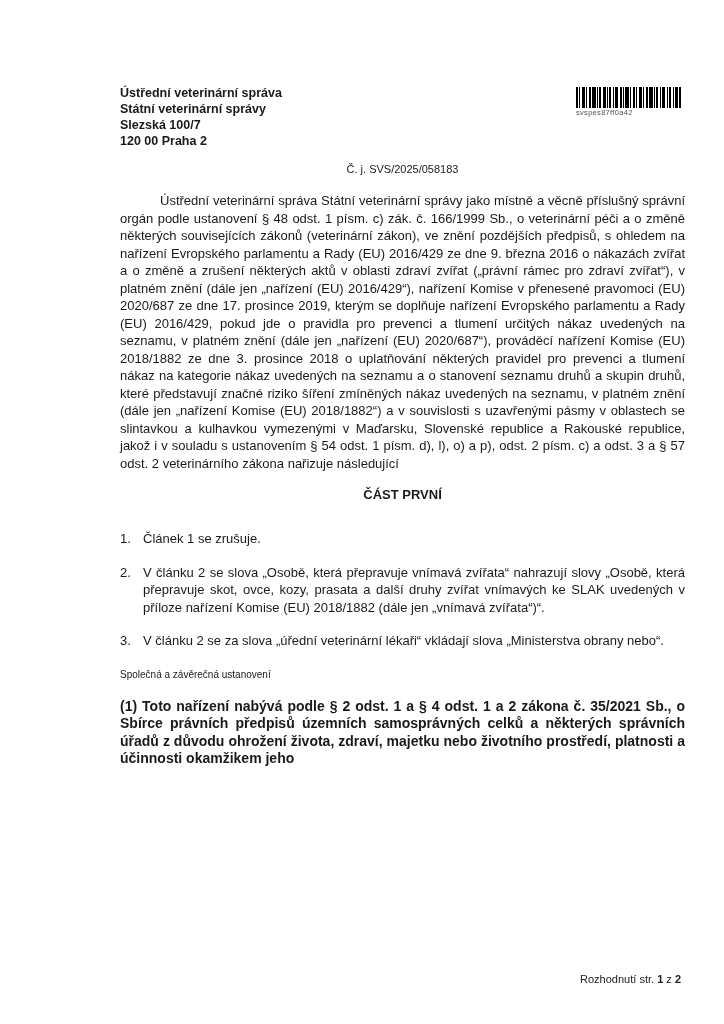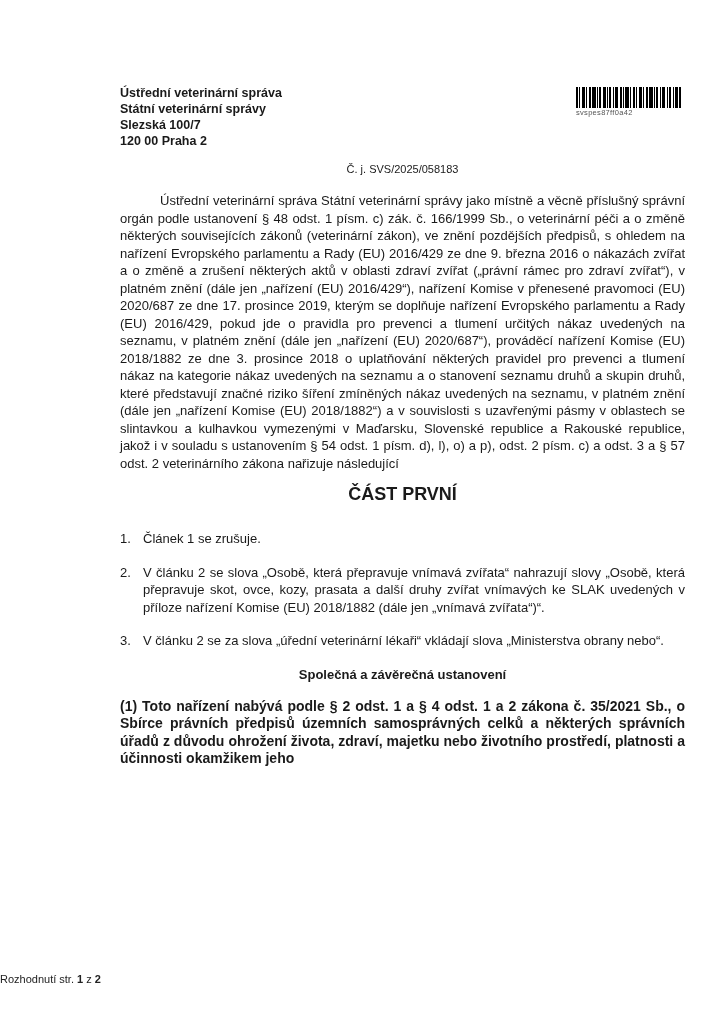--- a/index.html
+++ b/index.html
@@ -62,21 +62,21 @@
   .subject {
     margin-top: 10px;
     font-weight: bold;
     font-size: 13px;
     line-height: 16.5px;
     text-align: center;
   }
   .section-heading {
     margin-top: 14px;
     font-weight: bold;
-    font-size: 18px;
+    font-size: 13px;
     line-height: 17px;
     text-align: center;
   }
   
   .articles { margin-top: 27px; }
   .article-item {
     display: flex;
     margin-bottom: 16px;
     font-size: 13px;
     line-height: 17.5px;
@@ -84,38 +84,37 @@
   .article-number {
     flex: 0 0 23px;
   }
   .article-text {
     flex: 1;
     text-align: justify;
   }
   .part-two-heading { margin-top: 57px; }
   .sub-heading {
     margin-top: 11px;
-    font-weight: bold;
-    font-size: 13px;
+    font-weight: normal;
+    font-size: 10px;
     line-height: 17px;
-    text-align: center;
   }
   .closing {
     margin-top: 15px;
     font-size: 14px;
     line-height: 17.5px;
     text-align: justify;
     font-weight: bold;
   }
   
   .footer {
     position: absolute;
     left: 0; bottom: 38px;
     width: 681px;
-    text-align: left;
+    text-align: right;
     font-size: 11px;
     line-height: 14px;
     color: #222;
   }
   .footer b { font-weight: bold; }
 </style>
 </head>
 <body>
 
 <div class="page">

